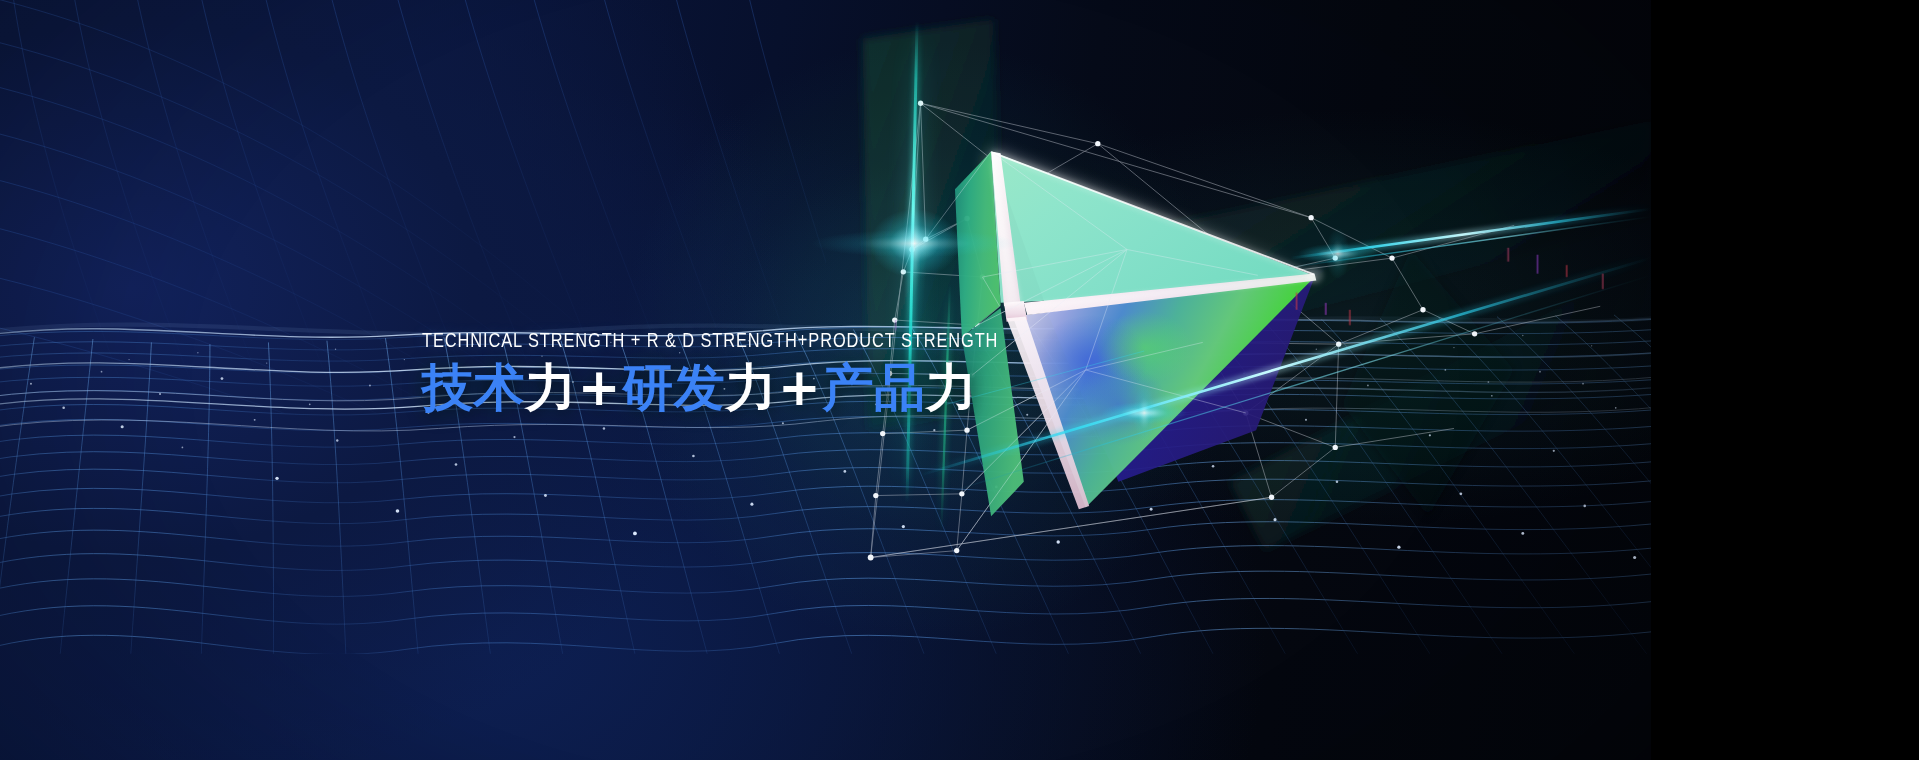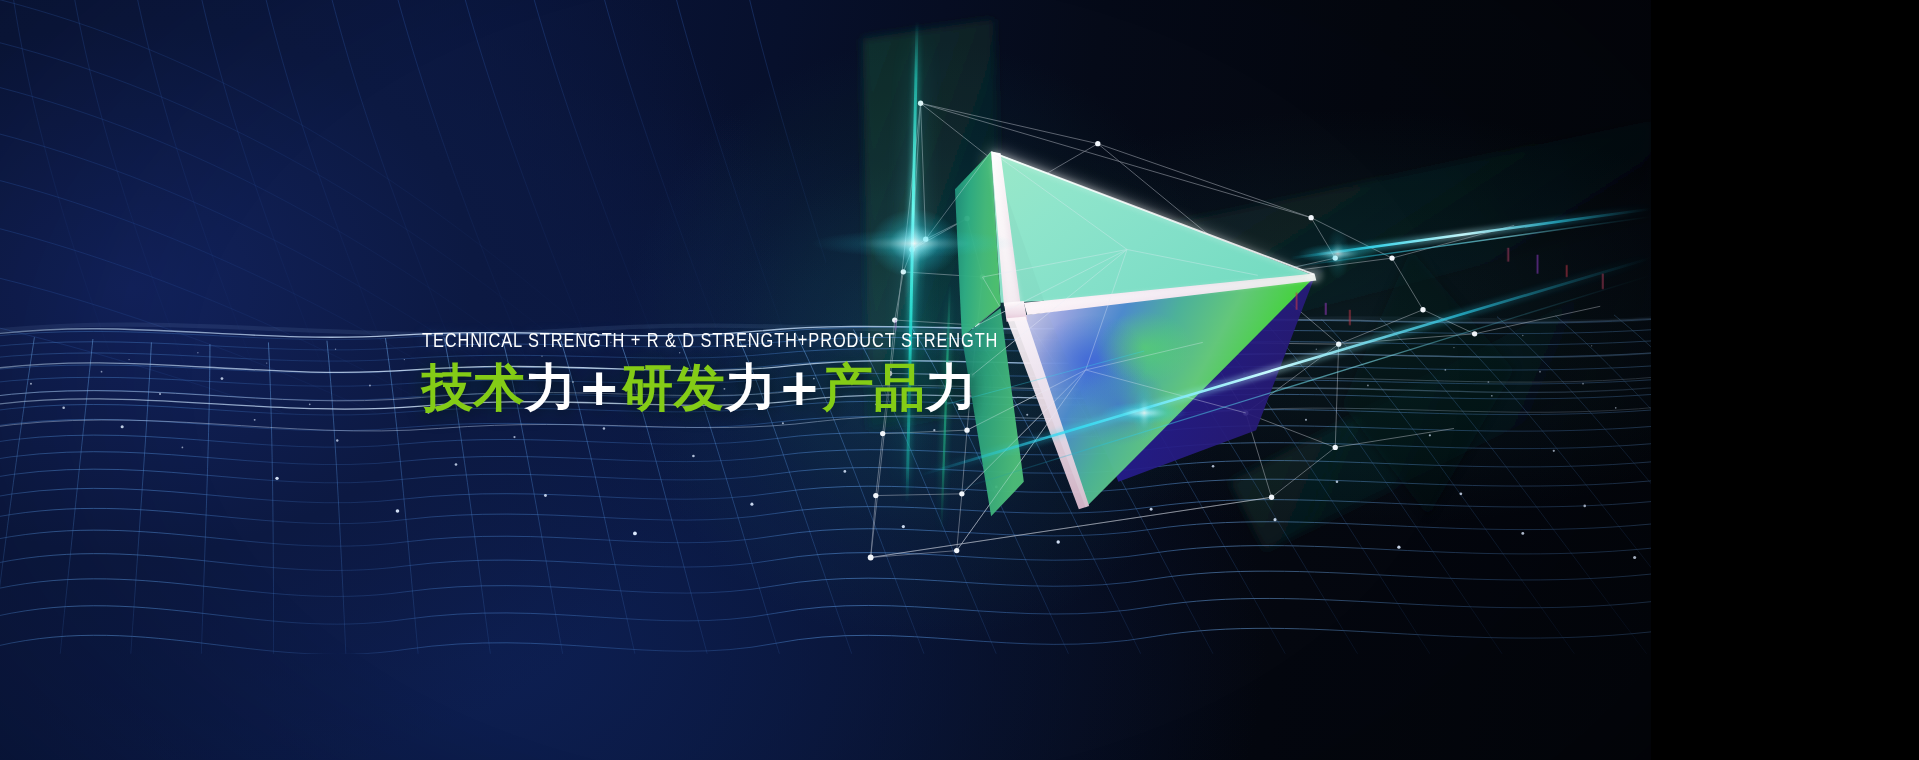--- a/index.html
+++ b/index.html
@@ -65,21 +65,21 @@
   #title{
     margin-top:9px;
     font-family:"DejaVu Sans","Liberation Sans",sans-serif;
     font-size:51px;
     font-weight:700;
     line-height:1.08;
     white-space:nowrap;
     letter-spacing:.012em;
     text-shadow:0 2px 16px rgba(0,0,0,.65), 0 0 26px rgba(40,200,150,.18);
   }
-  #title .g{color:#84cc16;}
+  #title .g{color:#3b82f6;}
   #title .w{color:#ffffff;}
   #title .p{color:#ffffff;padding:0 1px;}
 </style>
 </head>
 <body>
 
 <div id="banner">
 
   <div class="layer" id="bg-base"></div>
 

